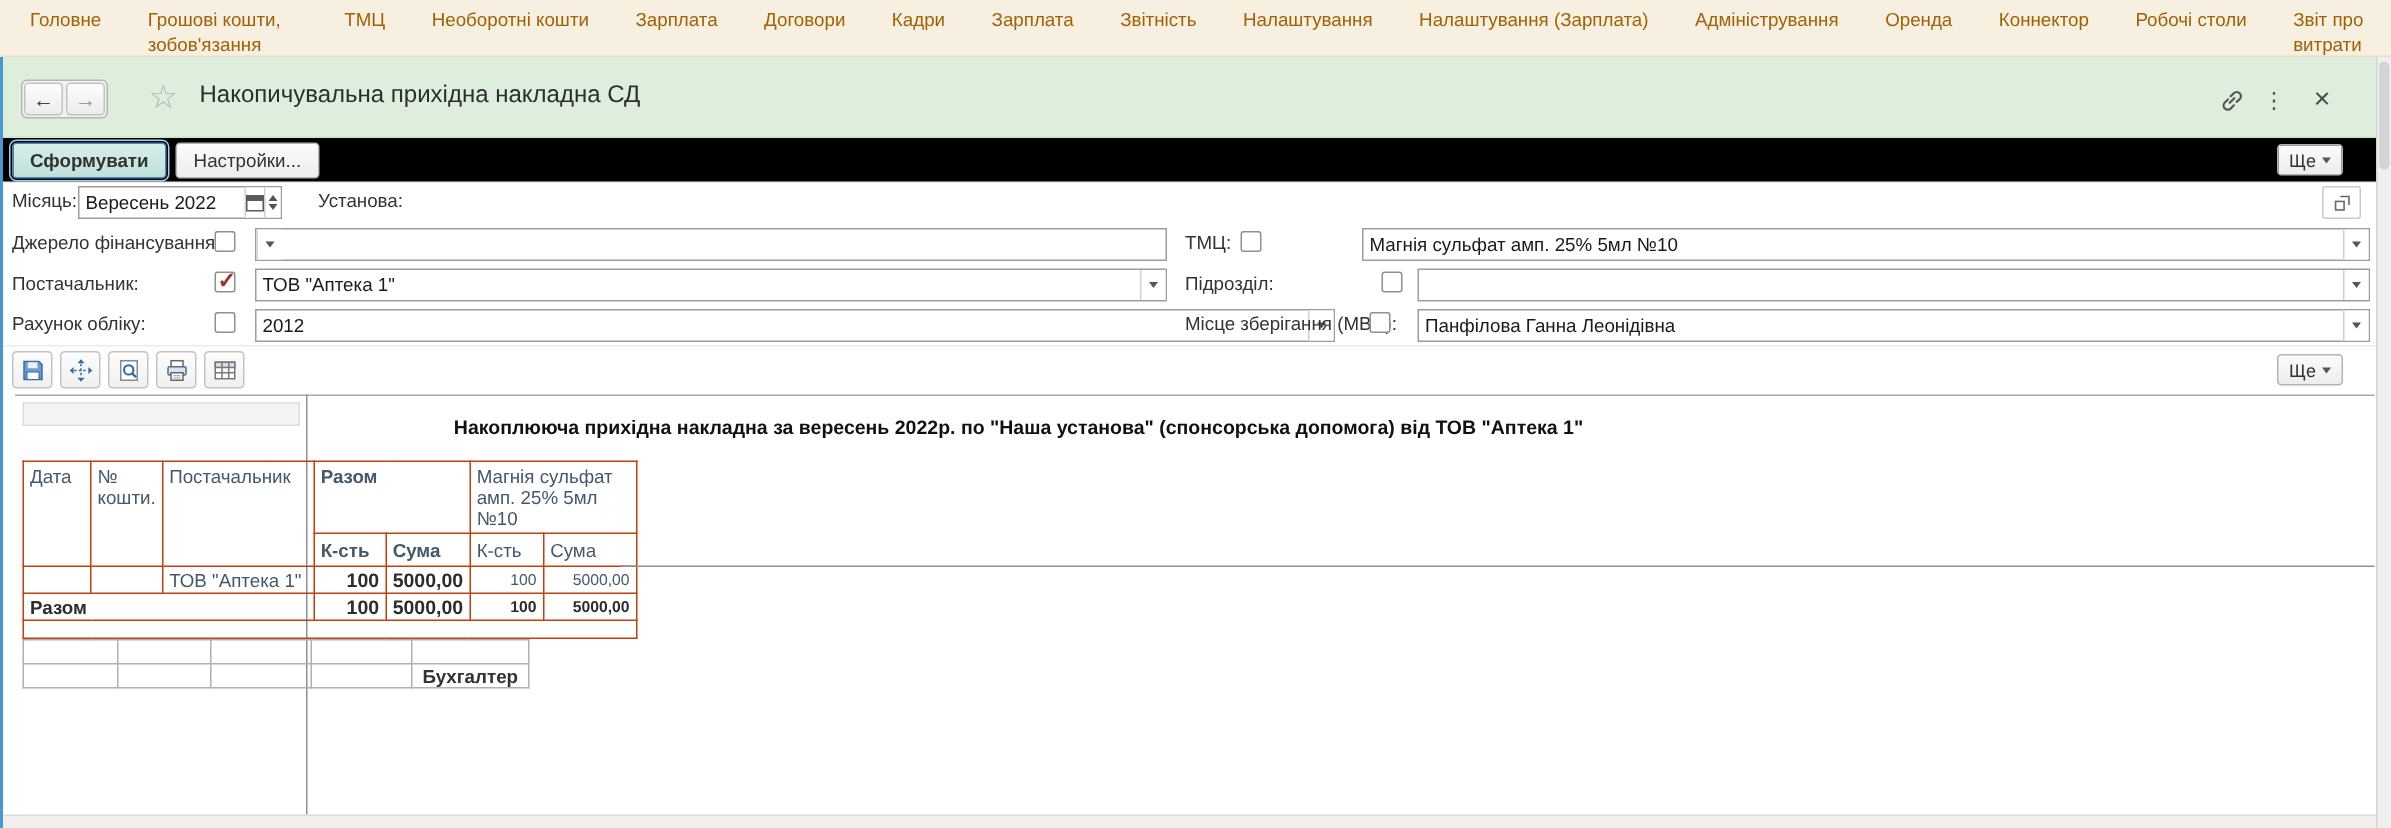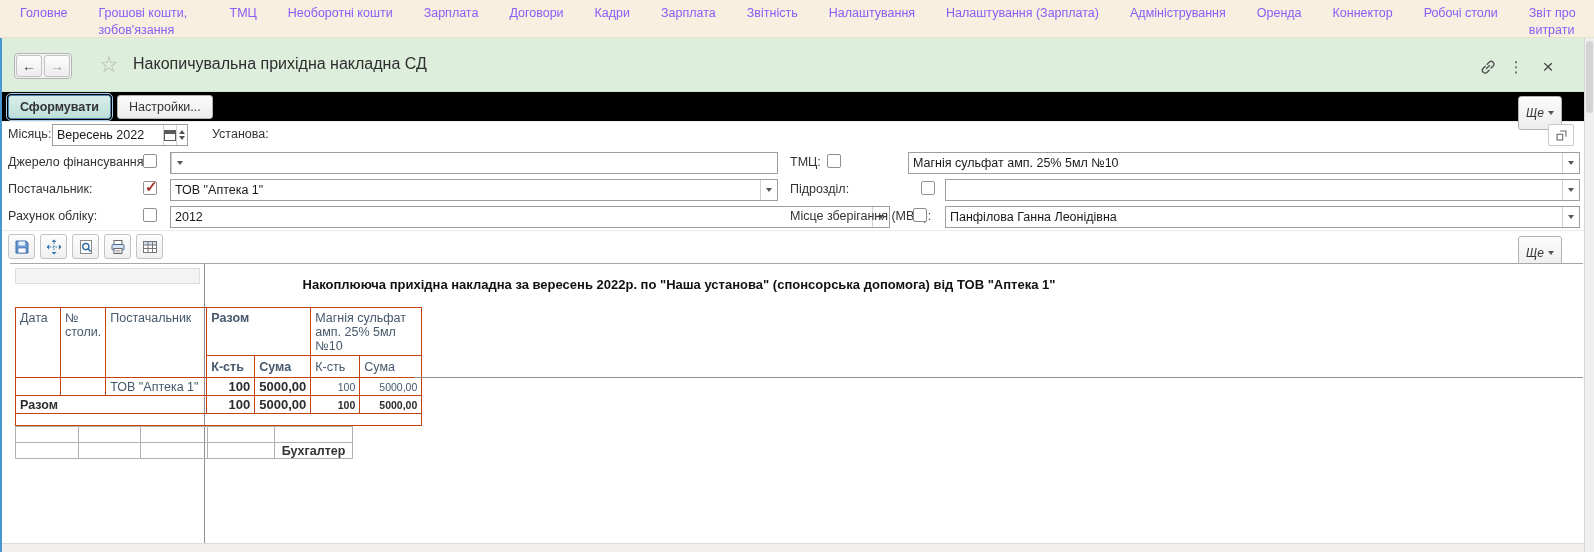--- a/index.html
+++ b/index.html
@@ -3,21 +3,21 @@
 <meta charset="utf-8">
 <style>
   * { margin:0; padding:0; box-sizing:border-box; }
   html,body { width:1594px; height:552px; overflow:hidden; }
   body { font-family:"Liberation Sans", sans-serif; background:#fff; position:relative; color:#333; }
 
   
   .menubar { position:absolute; top:0; left:0; width:1594px; height:38px;
     background:#f7efe0; border-bottom:1px solid #eadfc9; display:flex; align-items:flex-start;
     padding:5px 0 0 20px; white-space:nowrap; }
-  .mi { font-size:12.5px; color:#8b5cf6; margin-right:31px; line-height:1.35; cursor:default; }
+  .mi { font-size:12.5px; color:#a16207; margin-right:31px; line-height:1.35; cursor:default; }
   .mi-wrap { width:100px; white-space:normal; }
   .mi-last { width:64px; white-space:normal; margin-right:0; overflow:hidden; }
 
   
   .titlebar { position:absolute; top:38px; left:0; right:10px; height:54px;
     background:#ddeedd; border-bottom:1px solid #cfe3cf; }
   .navbtns { position:absolute; left:14px; top:15px; display:flex; gap:2px;
     border:1px solid #b5b5b5; border-radius:4px; background:#f2f2f2; padding:1px; }
   .navbtn { width:26px; height:22px; display:flex; align-items:center; justify-content:center;
     background:linear-gradient(#fdfdfd,#ececec); border:1px solid #c3c3c3; border-radius:3px;
@@ -34,22 +34,22 @@
 
   
   .cmdbar { position:absolute; top:92px; left:0; right:10px; height:30px; background:#000000;
     border-bottom:1px solid #ececec; }
   .cmd-left { position:absolute; left:8px; top:3px; display:flex; gap:6px; }
   .btn { height:24px; padding:0 11px; font-size:12.5px; color:#333; border:1px solid #b3b3b3;
     border-radius:3px; background:linear-gradient(#fbfbfb,#ededed); cursor:pointer;
     font-family:"Liberation Sans",sans-serif; }
   .btn-default { font-weight:bold; background:linear-gradient(#d8eeea,#bfdfd9);
     border:1px solid #4a86b8; outline:1px solid #a9cce8; outline-offset:1px; }
-  .btn-more { position:absolute; right:22px; top:4px; height:34px; padding:0 7px; font-size:12px;
-    display:inline-flex; align-items:center; gap:4px;font-style:italic; }
+  .btn-more { position:absolute; right:22px; top:4px; height:21px; padding:0 7px; font-size:12px;
+    display:inline-flex; align-items:center; gap:4px; }
   .tri { width:0; height:0; border-left:3.5px solid transparent; border-right:3.5px solid transparent;
     border-top:4px solid #555; display:inline-block; }
 
   
   .prow { position:absolute; top:122px; left:0; right:10px; height:27px; }
   .flabel { position:absolute; top:5px; font-size:12.5px; color:#333; }
   .field { position:absolute; top:2px; height:22px; border:1px solid #9d9d9d; background:#fff;
     display:flex; align-items:stretch; }
   .field input { flex:1 1 auto; border:none; outline:none; font-size:12.5px; padding:0 4px;
     font-family:"Liberation Sans",sans-serif; color:#1a1a1a; min-width:0; background:transparent; }
@@ -295,21 +295,21 @@
         <col style="width:43px">
         <col style="width:101px">
       <col style="width:48px">
         <col style="width:51px">
         <col style="width:49px">
         <col style="width:62px">
     </colgroup>
     <tbody>
         <tr style="height:48px">
       <td rowspan="2" class="top">Дата</td>
-      <td rowspan="2" class="top">№ столи.</td>
+      <td rowspan="2" class="top">№ кошти.</td>
       <td rowspan="2" class="top">Постачальник</td>
       <td colspan="2" class="top b">Разом</td>
       <td colspan="2" class="top">Магнія сульфат амп. 25% 5мл №10</td>
     </tr>
     <tr style="height:22px">
       <td class="b">К-сть</td>
       <td class="b">Сума</td>
       <td>К-сть</td>
       <td>Сума</td>
     </tr>

